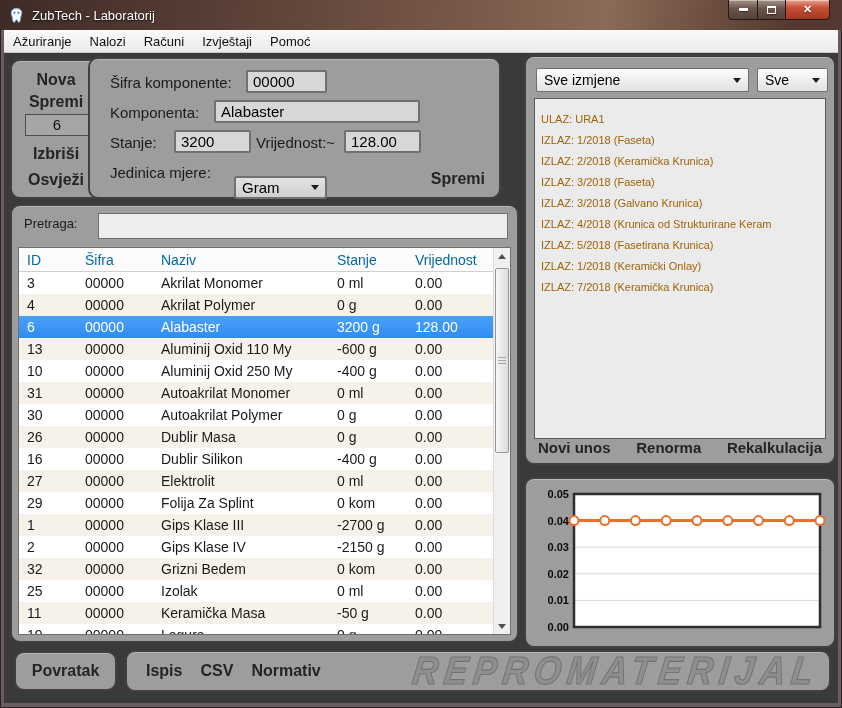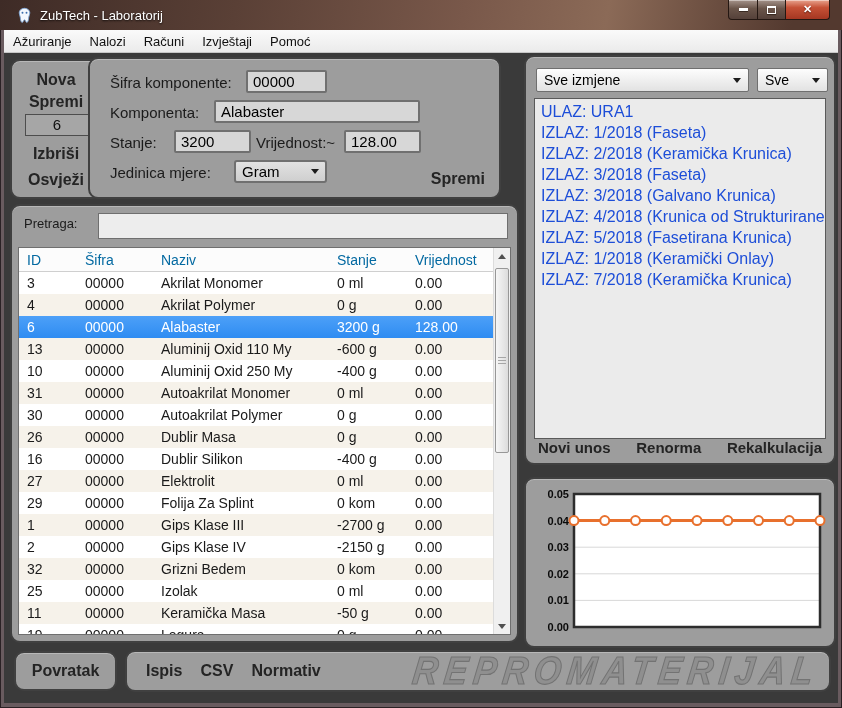--- a/index.html
+++ b/index.html
@@ -4,21 +4,21 @@
 <style>
   * { box-sizing: border-box; margin: 0; padding: 0; }
   body { background:#222; font-family:"Liberation Sans", sans-serif; }
   .window { position:relative; width:842px; height:708px; background:#695b5f;
             box-shadow: inset 0 0 0 1px #2a2124; overflow:hidden;
             font-family:"Liberation Sans", sans-serif; }
 
   
   .titlebar { position:absolute; top:0; left:0; right:0; height:30px;
     background: linear-gradient(100deg,#3e2b26 0%,#5a4036 28%,#79584a 55%,#8b6a57 72%,#53392f 94%);
-    display:flex; align-items:center; padding:0 16px; }
+    display:flex; align-items:center; padding:0 8px; }
   .title-text { color:#fff; font-size:13px; margin-left:7px; text-shadow:0 1px 2px rgba(0,0,0,.8); }
   .winbtns { position:absolute; top:0; right:12px; display:flex; }
   .winbtn { height:20px; border:1px solid #241712; border-top:none;
     background:linear-gradient(#a5938a,#6a554a 45%,#55413a);
     box-shadow: inset 0 1px 0 rgba(255,255,255,.45);
     display:flex; align-items:center; justify-content:center; cursor:default; }
   .winbtn.min { width:30px; border-radius:0 0 0 4px; }
   .winbtn.max { width:28px; border-left:none; }
   .winbtn.close { width:44px; border-radius:0 0 4px 0; border-left:none;
     background:linear-gradient(#e8a38d,#c55136 40%,#a53722); }
@@ -47,21 +47,21 @@
            font-size:15px; color:#111; line-height:20px; }
 
   
   .form-panel { left:84px; top:4px; width:413px; height:142px;text-decoration:underline; }
   .flabel { position:absolute; font-size:15px; color:#1b1b1b; }
   .inp { position:absolute; height:23px; background:#d7d7d7; border:2px solid #707070;
          border-radius:2px; font-size:15px; color:#000; padding:0 5px;
          font-family:"Liberation Sans", sans-serif; }
   .combo-sm { position:absolute; height:23px; background:linear-gradient(#e2e2e2,#cfcfcf);
          border:2px solid #707070; border-radius:3px; font-size:15px; color:#000;
-         display:flex; align-items:center; padding:0 6px; }
+         display:flex; align-items:center; padding:0 6px;margin-top:16px; }
   .arrow-down { width:0; height:0; border-left:4px solid transparent; border-right:4px solid transparent;
          border-top:5px solid #1c1c1c; margin-left:auto; }
   .save-label { position:absolute; right:14px; bottom:9px; font-weight:bold; font-size:16px; color:#242424; }
 
   
   .search-panel { left:6px; top:151px; width:509px; height:439px; }
   .search-row { position:absolute; left:12px; top:10px; font-size:13px; color:#1b1b1b; }
   .search-input { position:absolute; left:86px; right:9px; top:7px; height:26px;
          background:#ededed; border:1px solid #6f6f6f; font-size:15px; padding:0 6px;
          font-family:"Liberation Sans", sans-serif; }
@@ -94,21 +94,21 @@
          transform:translate(-50%,-50%);
          background:repeating-linear-gradient(180deg,#a6a6a6 0 1px,transparent 1px 3px); }
 
   
   .right-top-panel { left:520px; top:2px; width:312px; height:410px; }
   .combo { position:absolute; height:24px; background:linear-gradient(#fdfdfd,#e2e2e2);
          border:1px solid #6f6f6f; border-radius:2px; font-size:14px; color:#000;
          display:flex; align-items:center; padding:0 7px; }
   .listbox { position:absolute; left:8px; top:41px; width:292px; height:341px;
          background:#ebebeb; border:1px solid #5a5a5a; overflow:hidden;
-         font-size:16px; color:#1d4ed8; padding-top:2px; }
+         font-size:11px; color:#a16207; padding-top:10px; }
   .hitem { line-height:21px; padding-left:6px; white-space:nowrap; }
   .history-actions { position:absolute; left:12px; right:12px; bottom:7px;
          display:flex; justify-content:space-between; font-weight:bold; font-size:15px; color:#242424; }
 
   
   .chart-panel { left:520px; top:424px; width:312px; height:171px; }
   .chart-panel svg { position:absolute; left:6px; top:7px; }
 
   
   .back-box { left:10px; top:598px; width:103px; height:40px; display:flex;

